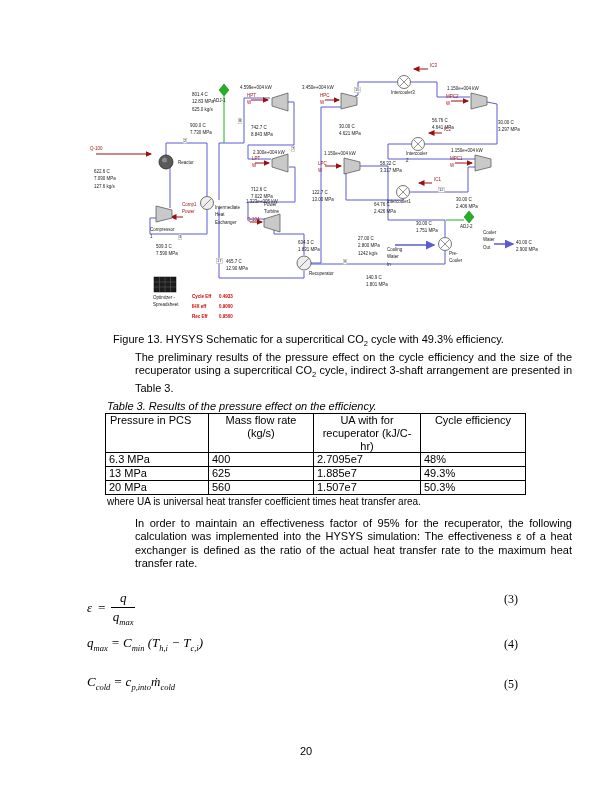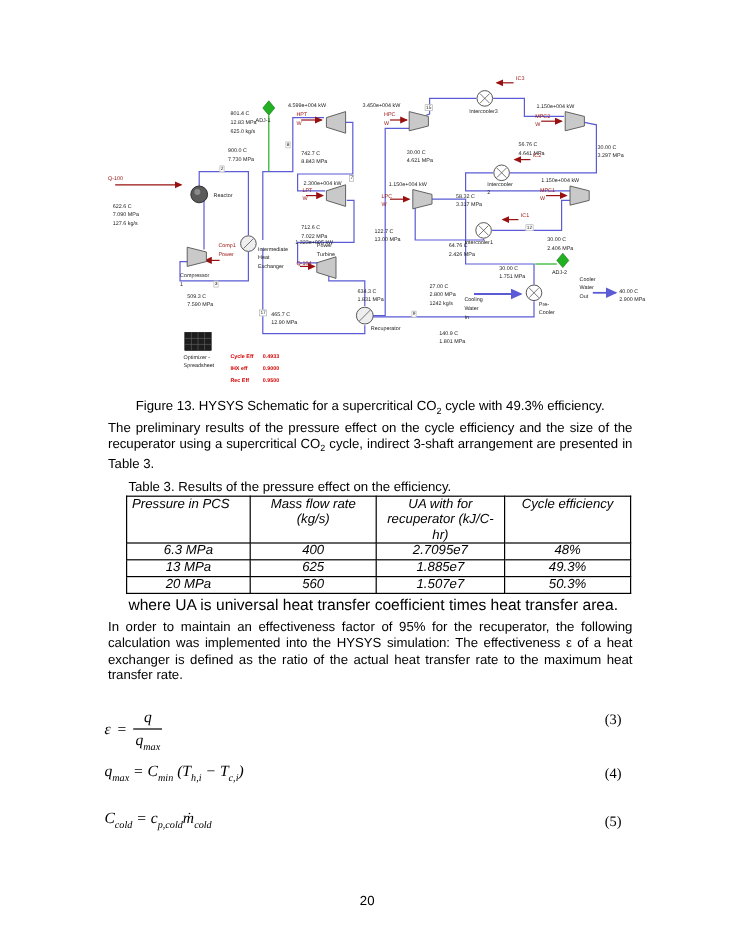--- a/index.html
+++ b/index.html
@@ -1,19 +1,19 @@
 <!DOCTYPE html>
 <html style="--pipe: #5b5bd6; --energy: #991010; --adjust: #23b023; --red_text: #d40000;"><head>
 <meta charset="utf-8">
 <style>
   html,body{margin:0;padding:0;background:#fff;}
   .page{position:relative;width:612px;height:792px;background:#fff;overflow:hidden;
         font-family:"Liberation Sans",sans-serif;color:#000;}
   .abs{position:absolute;}
-  .body-text{font-size:11px;line-height:13.4px;text-align:justify;}
+  .body-text{font-size:11px;line-height:13.4px;text-align:justify;margin-left:45px;}
   .caption{font-size:11px;text-align:center;}
   
   #diagram{position:absolute;left:88px;top:50px;width:500px;height:278px;}
   #diagram-inner{position:absolute;left:0;top:0;width:1000px;height:556px;
                  transform:scale(0.5);transform-origin:0 0;}
   #diagram-inner svg{position:absolute;left:0;top:0;}
   .slabel{position:absolute;font-size:9px;line-height:1.6;white-space:pre-line;
           color:#1a1a1a;font-family:"Liberation Sans",sans-serif;}
   .sred{color:var(--energy);}
   .seff{color:var(--red_text);font-weight:bold;}
@@ -26,21 +26,21 @@
   .unit{fill:#c9c9c9;stroke:#555;stroke-width:1.5;}
   .cooler{fill:#fff;stroke:#444;stroke-width:1.5;}
   .cooler-x{stroke:#444;stroke-width:1.2;}
   .hx{fill:#eee;stroke:#444;stroke-width:1.5;}
   
   .tbl{border-collapse:collapse;table-layout:fixed;font-size:11px;}
   .tbl th,.tbl td{border:1px solid #000;padding:0 3px;line-height:12.8px;
                   font-weight:normal;white-space:pre-line;}
   .tbl th{vertical-align:top;text-align:center;}
   .tbl th.first{text-align:left;padding-left:4px;}
-  .tbl td{text-align:center;height:13px;}
+  .tbl td{height:13px;}
   
   .eq{position:absolute;font-family:"Liberation Serif",serif;font-style:italic;
       font-size:13px;color:#000;}
   .eq sub{font-size:8.5px;}
   .eqflex{display:flex;align-items:center;gap:5px;}
   .frac{display:inline-block;text-align:center;vertical-align:middle;}
   .num{display:block;border-bottom:1px solid #000;padding:0 9px 1px 9px;}
   .den{display:block;padding-top:1px;font-style:italic;}
   .eqtag{position:absolute;left:504px;font-family:"Liberation Serif",serif;
          font-size:12px;font-style:normal;}
@@ -268,23 +268,23 @@
         <span class="slabel seff" style="left: 262px; top: 506px;">0.9000</span>
         <span class="slabel seff" style="left: 208px; top: 526px;">Rec Eff</span>
         <span class="slabel seff" style="left: 262px; top: 526px;">0.9500</span>
       </div>
   </div>
 
   <div class="abs caption" style="left:90px;top:333px;width:437px;"><span>Figure 13.  HYSYS Schematic for a supercritical CO</span><sub style="font-size:7.5px">2</sub><span> cycle with 49.3% efficiency.</span></div>
 
   <div class="abs body-text" style="left:90px;top:351px;width:437px;"><span>The preliminary results of the pressure effect on the cycle efficiency and the size of the recuperator using a supercritical CO</span><sub style="font-size:7.5px">2</sub><span> cycle, indirect 3-shaft arrangement are presented in Table 3.</span></div>
 
-  <div class="abs" style="left:107px;top:400px;font-size:11px;">Table 3. Results of the pressure effect on the efficiency.</div>
-
-  <table class="tbl abs" style="left:105px;top:413px;width:420px;font-style:italic;">
+  <div class="abs" style="left:107px;top:400px;font-size:11px;font-style:italic;">Table 3. Results of the pressure effect on the efficiency.</div>
+
+  <table class="tbl abs" style="left:105px;top:413px;width:420px;">
     <colgroup>
         <col style="width:103px">
         <col style="width:105px">
         <col style="width:107px">
         <col style="width:105px">
       </colgroup>
     <tbody>
         <tr>
       <th class="first">Pressure in PCS</th>
       <th>Mass flow rate
@@ -308,36 +308,36 @@
     </tr>
     <tr>
       <td>20 MPa</td>
       <td>560</td>
       <td>1.507e7</td>
       <td>50.3%</td>
     </tr>
   </tbody>
     </table>
 
-  <div class="abs" style="left:107px;top:496px;font-size:13px;">where UA is universal heat transfer coefficient times heat transfer area.</div>
+  <div class="abs" style="left:107px;top:496px;font-size:10px;">where UA is universal heat transfer coefficient times heat transfer area.</div>
 
   <div class="abs body-text" style="left:90px;top:517px;width:437px;">In order to maintain an effectiveness factor of 95% for the recuperator, the following calculation was implemented into the HYSYS simulation: The effectiveness ε of a heat exchanger is defined as the ratio of the actual heat transfer rate to the maximum heat transfer rate.</div>
 
   <div class="eq eqflex" style="left:87px;top:590px;">
     <span>ε</span>
     <span>=</span>
     <span class="frac">
       <span class="num">q</span>
       <span class="den"><span>q</span><sub>max</sub></span>
     </span>
   </div>
   <div class="eqtag" style="top:592px;">(3)</div>
 
   <div class="eq" style="left:87px;top:635px;"><span>q</span><sub>max</sub> <span>=</span> <span>C</span><sub>min</sub> <span>(</span><span>T</span><sub>h,i</sub> <span>−</span> <span>T</span><sub>c,i</sub><span>)</span></div>
   <div class="eqtag" style="top:637px;">(4)</div>
 
 
-  <div class="eq" style="left:87px;top:674px;"><span>C</span><sub>cold</sub> <span>=</span> <span>c</span><sub>p,cold</sub><span>ṁ</span><sub>cold</sub></div>
+  <div class="eq" style="left:87px;top:674px;"><span>C</span><sub>cold</sub> <span>=</span> <span>c</span><sub>p,into</sub><span>ṁ</span><sub>cold</sub></div>
   <div class="eqtag" style="top:677px;">(5)</div>
 
   <div class="pagenum">20</div>
 
 </div>
 
 </body></html>

